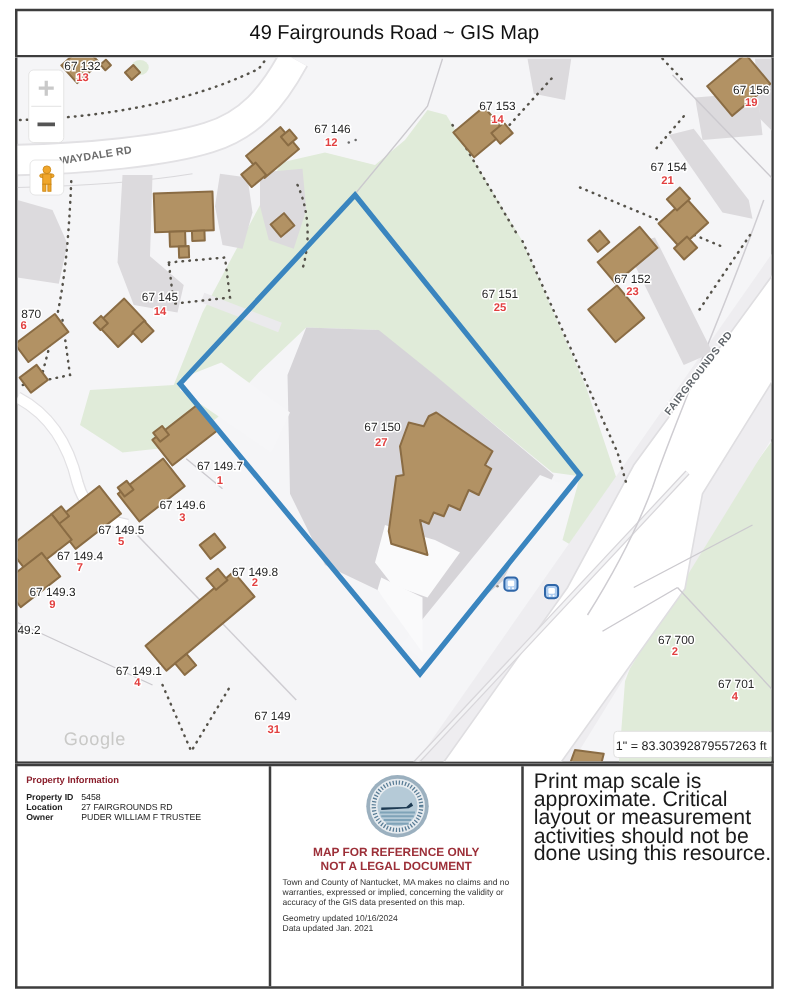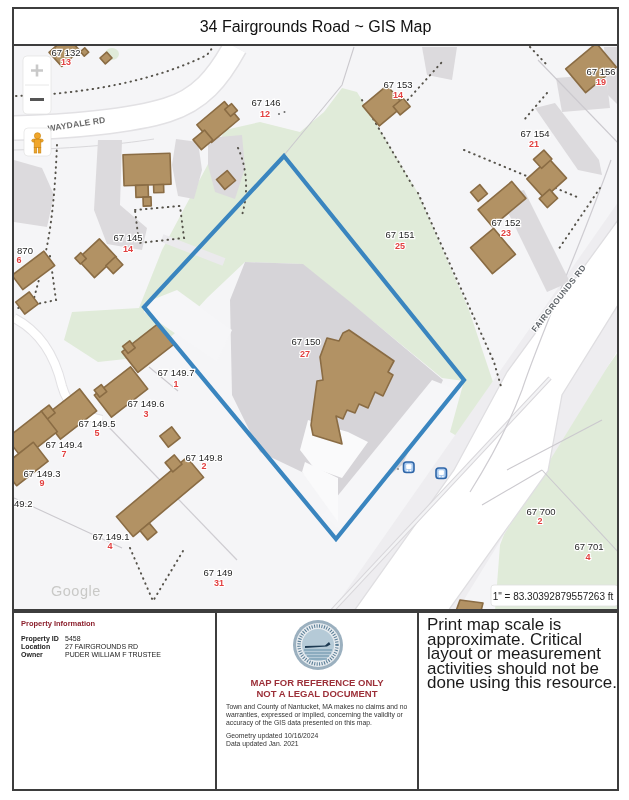--- a/index.html
+++ b/index.html
@@ -1,21 +1,21 @@
 <!DOCTYPE html>
 <html><head>
 <meta charset="utf-8">
 <style>
   html,body{margin:0;padding:0;background:#ffffff;width:629px;height:800px;font-family:"Liberation Sans",sans-serif;}
   .abs{position:absolute;box-sizing:border-box;}
 </style>
 </head>
 <body>
 
-<div class="abs" style="left:12px;top:7px;width:607px;height:39px;border:2px solid #3d3d3d;background:#fff;display:flex;align-items:center;justify-content:center;font-size:16px;color:#111;">34 Fairgrounds Road ~ GIS Map</div>
+<div class="abs" style="left:12px;top:7px;width:607px;height:39px;border:2px solid #3d3d3d;background:#fff;display:flex;align-items:center;justify-content:center;font-size:16px;color:#111;">49 Fairgrounds Road ~ GIS Map</div>
 
 <div class="abs" style="left:12px;top:46px;width:607px;height:565px;border:2px solid #3d3d3d;border-top-width:0;background:#f5f5f7;overflow:hidden;">
 <svg width="607" height="565" viewBox="12 46 607 565">
 
   <rect x="12" y="46" width="607" height="565" fill="#f5f5f7"></rect>
 
   <polygon points="62,340 70,312 137,308 160,250 183,207 205,166 223,130 258,122 298,132 322,112 340,88 355,92 416,193 467,310 497,400 472,446 448,432 462,381 440,378 345,300 300,264 243,262 205,298 172,334 142,357 96,362" fill="#e0ebd9"></polygon>
 
   <polygon points="619,348 585,395 545,450 515,500 498,545 493,611 619,611" fill="#e0ebd9"></polygon>
 

